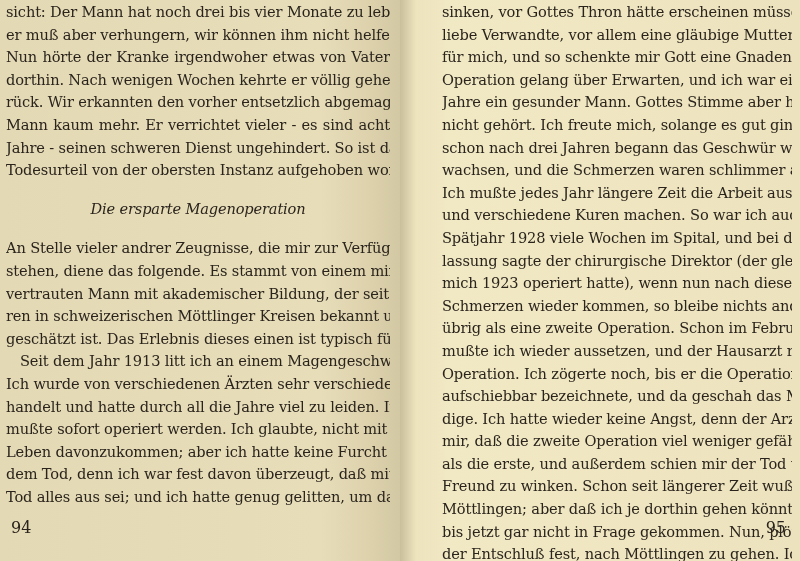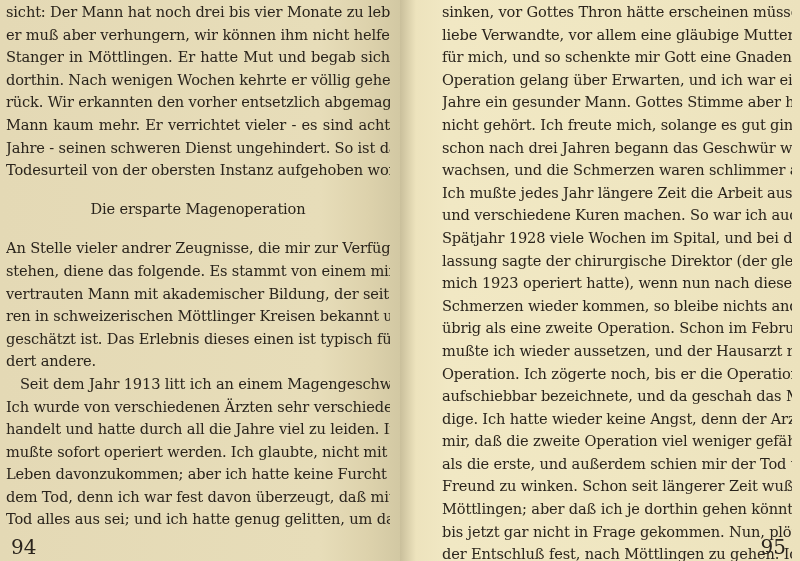--- a/index.html
+++ b/index.html
@@ -36,52 +36,51 @@
   }
   .page-left .text-block { padding-top: 1px; }
   .page-right .text-block { width: 350px; padding-top: 1px; }
   .line {
     display: block; white-space: nowrap; text-align: justify;
     text-align-last: justify; height: 22.6px; overflow: hidden;
   }
   .line.last { text-align-last: left; }
   .heading {
     display: block; text-align: left; text-align-last: center;
-    margin: 16px 0 17px 0; height: 22.6px; white-space: nowrap;
+    margin: 16px 0 17px 0; height: 22.6px; white-space: nowrap; font-style: italic;
   }
   .indent { padding-left: 14px; }
   .page-num {
-    position: absolute; bottom: 2px; font-size: 20px; color: #2a241c; text-align: right;
+    position: absolute; bottom: 24px; font-size: 16px; color: #2a241c; text-align: right;
   }
   .page-left .page-num { left: 11px; }
   .page-right .page-num { right: 14px; }
 </style>
 </head>
 <body>
 
 <div class="spread">
   <div class="page page-left">
     <div class="text-block">
       <span class="line">sicht: Der Mann hat noch drei bis vier Monate zu leben;</span>
       <span class="line">er muß aber verhungern, wir können ihm nicht helfen.</span>
-      <span class="line">Stanger in Möttlingen. Er hatte Mut und begab sich</span>
+      <span class="line">Nun hörte der Kranke irgendwoher etwas von Vater</span>
       <span class="line">dorthin. Nach wenigen Wochen kehrte er völlig geheilt zu-</span>
       <span class="line">rück. Wir erkannten den vorher entsetzlich abgemagerten</span>
       <span class="line">Mann kaum mehr. Er verrichtet vieler - es sind acht</span>
       <span class="line">Jahre - seinen schweren Dienst ungehindert. So ist das</span>
       <span class="line last">Todesurteil von der obersten Instanz aufgehoben worden.</span>
 
       <span class="heading">Die ersparte Magenoperation</span>
 
       <span class="line">An Stelle vieler andrer Zeugnisse, die mir zur Verfügung</span>
       <span class="line">stehen, diene das folgende. Es stammt von einem mir sehr</span>
       <span class="line">vertrauten Mann mit akademischer Bildung, der seit Jah-</span>
       <span class="line">ren in schweizerischen Möttlinger Kreisen bekannt und</span>
       <span class="line">geschätzt ist. Das Erlebnis dieses einen ist typisch für hun-</span>
-      <span class="line last">dert andere.</span>
 
       <span class="line indent">Seit dem Jahr 1913 litt ich an einem Magengeschwür.</span>
       <span class="line">Ich wurde von verschiedenen Ärzten sehr verschieden be-</span>
       <span class="line">handelt und hatte durch all die Jahre viel zu leiden. Im</span>
       <span class="line">mußte sofort operiert werden. Ich glaubte, nicht mit dem</span>
       <span class="line">Leben davonzukommen; aber ich hatte keine Furcht vor</span>
       <span class="line">dem Tod, denn ich war fest davon überzeugt, daß mit dem</span>
       <span class="line">Tod alles aus sei; und ich hatte genug gelitten, um das</span>
 
     </div>

